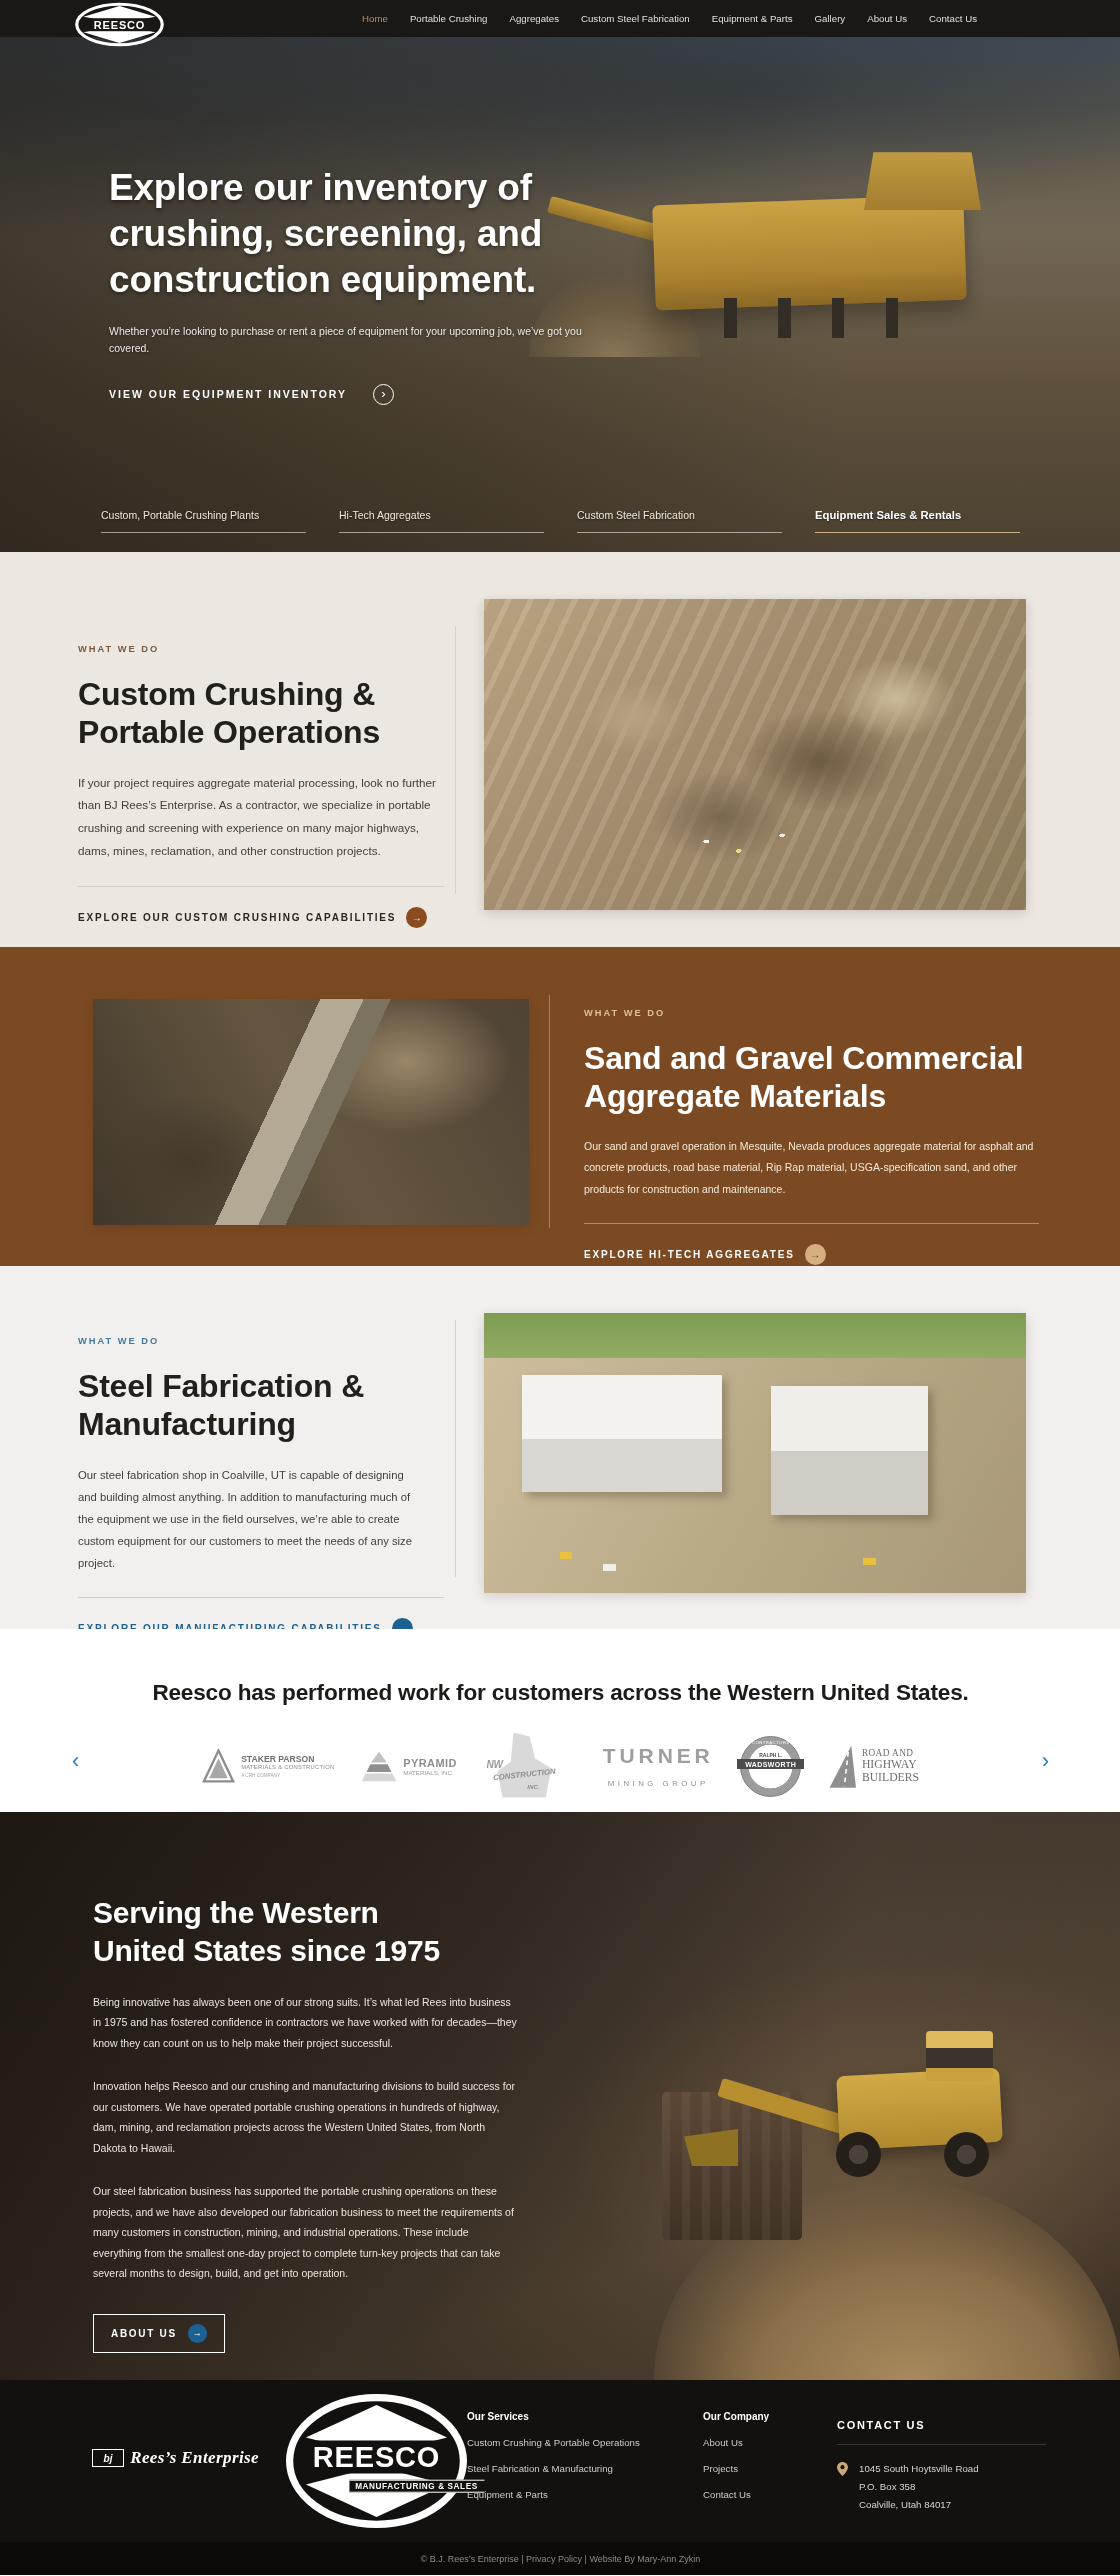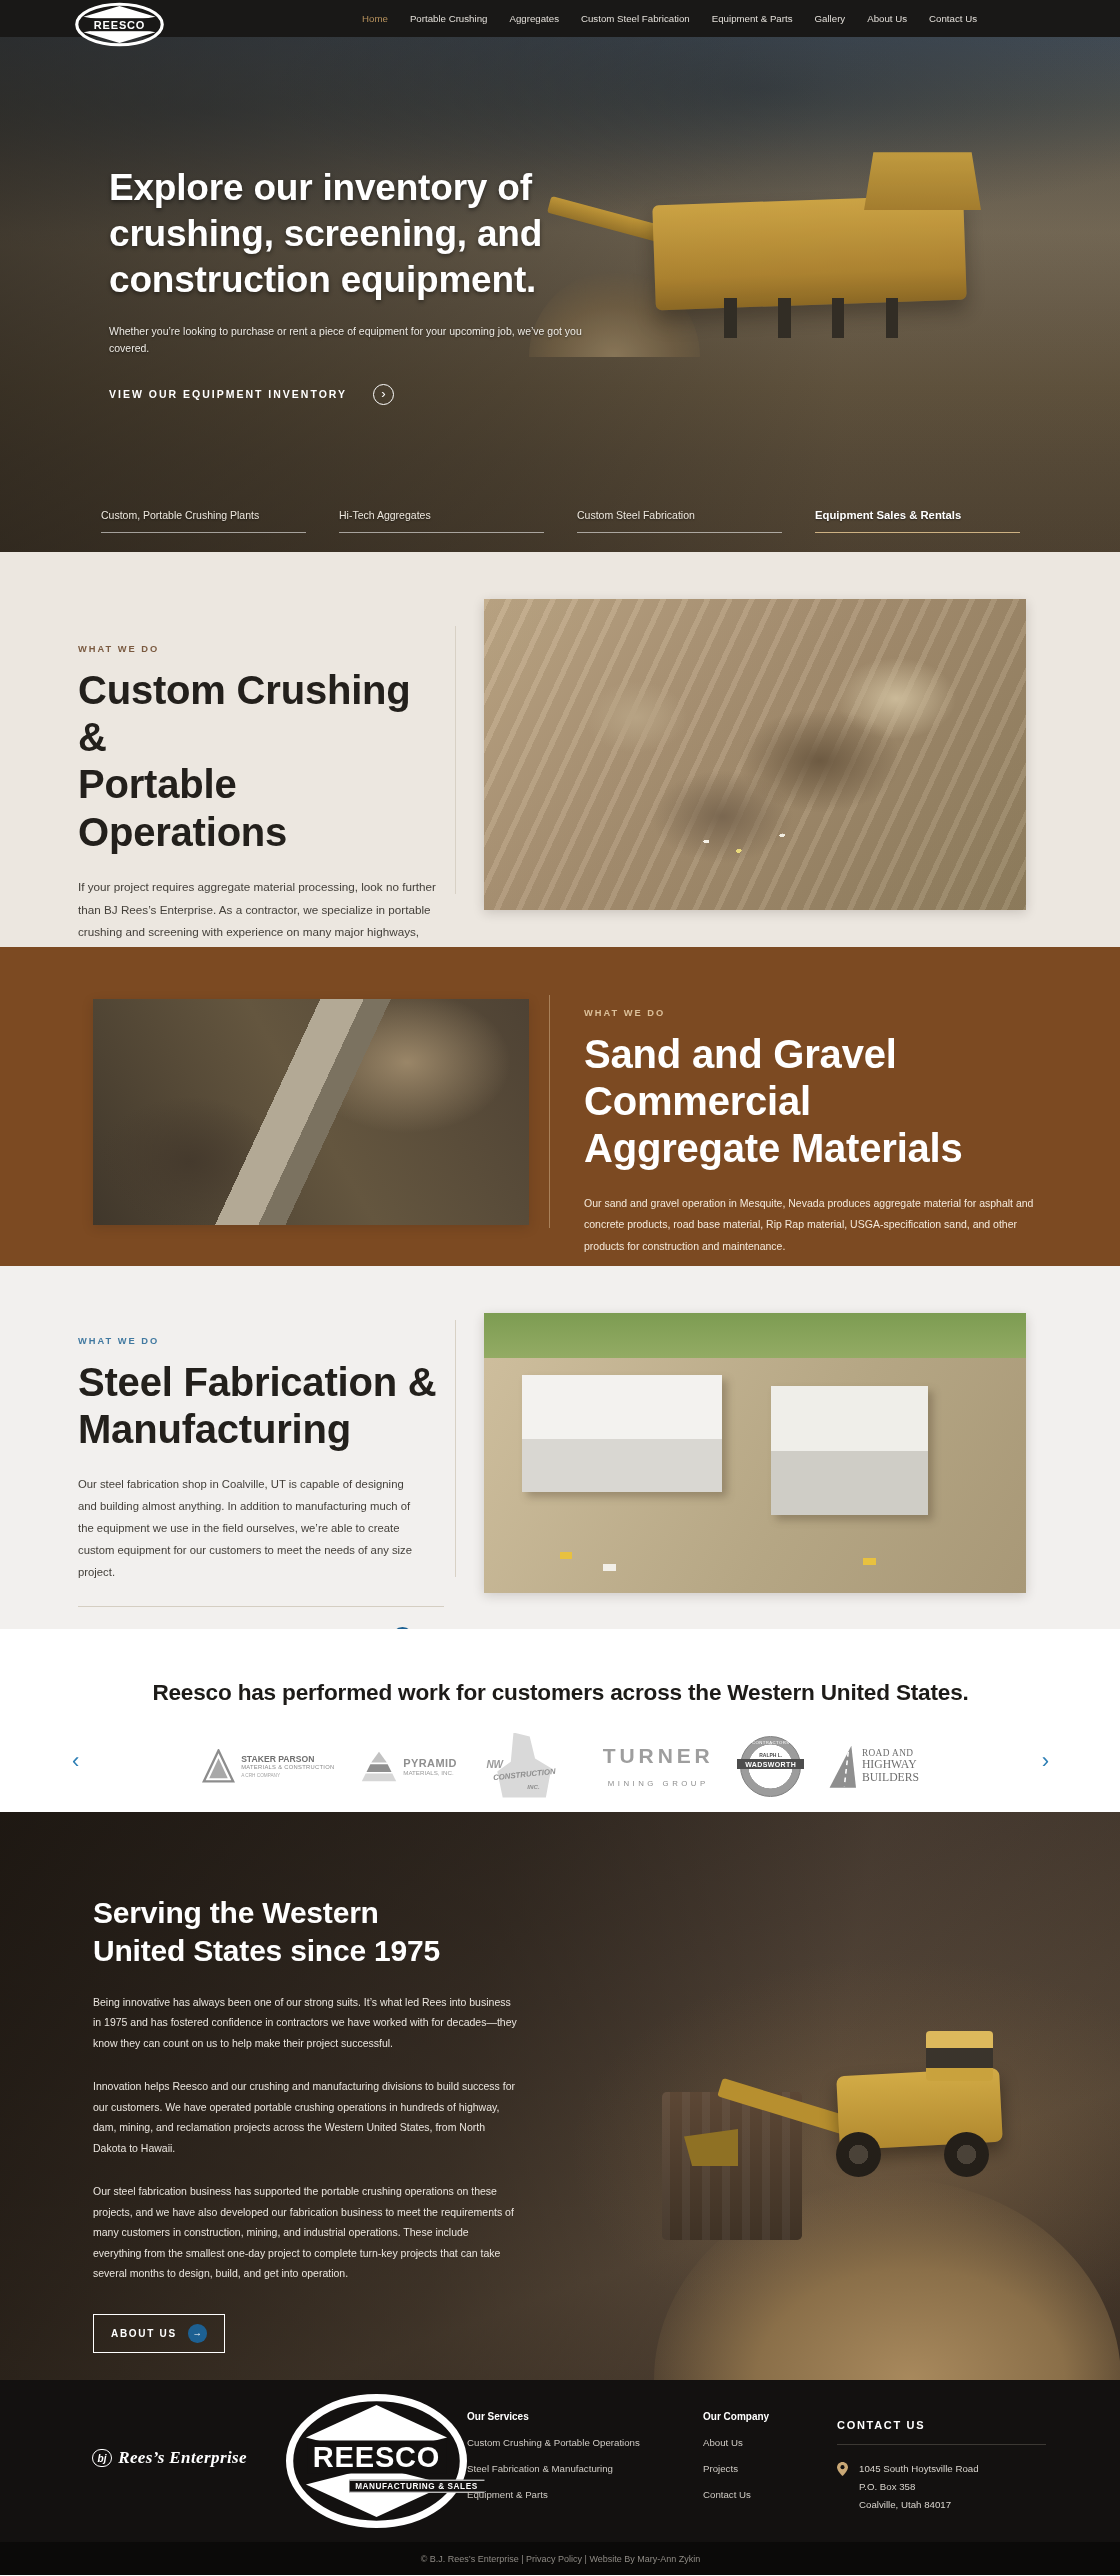--- a/index.html
+++ b/index.html
@@ -57,21 +57,21 @@
 
   
   .wwd { position:relative; }
   .sec-crushing { height:395px; background:#ece7e0; }
   .sec-aggregates { height:319px; background:#7c4a22; }
   .sec-fabrication { height:363px; background:#f2f0ee; }
   .eyebrow { font-size:9.3px; font-weight:bold; letter-spacing:2px; }
   .sec-crushing .eyebrow { color:#7a5a40; }
   .sec-aggregates .eyebrow { color:#dcc09a; }
   .sec-fabrication .eyebrow { color:#4179a0; }
-  .wwd h2 { font-size:40px; line-height:1.18; font-weight:bold; letter-spacing:-0.2px; margin-top:13px; }
+  .wwd h2 { font-size:32px; line-height:1.18; font-weight:bold; letter-spacing:-0.2px; margin-top:22px; }
   .wwd h2 span { display:block; }
   .sec-crushing h2, .sec-fabrication h2 { color:#23201c; }
   .sec-aggregates h2 { color:#ffffff; }
   .wwd .body { margin-top:20px; line-height:1.95; }
   .sec-crushing .body { font-size:11.7px; color:#44403a; max-width:358px; }
   .sec-aggregates .body { font-size:10.5px; color:#f4e9da; max-width:450px; line-height:2.05; }
   .sec-fabrication .body { font-size:11.3px; color:#44403a; max-width:346px; }
   .rule { border:none; border-top:0.8px solid #d5cec2; margin-top:23px; }
   .sec-aggregates .rule { border-top:0.8px solid rgba(223,197,160,.55); }
   .sec-link { margin-top:20px; display:inline-flex; align-items:center; gap:10px; cursor:pointer; }
@@ -187,21 +187,21 @@
   .serving p { margin-top:23px; font-size:10.5px; line-height:1.95; color:#eae5de; max-width:424px; }
   .about-btn { margin-top:30px; display:inline-flex; align-items:center; gap:11px;
     border:0.8px solid #ffffff; padding:9.3px 17px; cursor:pointer; background:transparent; }
   .about-btn .lbl { color:#fff; font-size:10px; font-weight:bold; letter-spacing:1.7px; }
   .dot-sm { width:18.7px; height:18.7px; border-radius:50%; background:#1d6092; color:#fff;
     display:flex; align-items:center; justify-content:center; font-size:9.3px; }
 
   
   .footer { height:162px; background:#131110; position:relative; color:#d6d2cb; }
   .script-brand { position:absolute; left:92px; top:68px; display:flex; align-items:center; gap:6.2px; cursor:pointer; }
-  .bj-mark { width:20px; height:18.7px; border:1.6px solid #fff; border-radius:9px; color:#fff;
+  .bj-mark { width:32px; height:18.7px; border:1.6px solid #fff; border-radius:0; color:#fff;
     font-weight:bold; font-size:10px; font-style:italic; display:flex; align-items:center; justify-content:center; }
   .script-name { font-family:"Liberation Serif", serif; font-style:italic; font-weight:bold;
     color:#fff; font-size:17px; letter-spacing:0.4px; }
   .footer-logo { position:absolute; left:286px; top:14px; width:181px; height:134px; }
   .footer-logo svg { position:absolute; inset:0; width:100%; height:100%; }
   .fl-word { position:absolute; left:50%; top:47%; transform:translate(-50%,-50%); background:#131110;
     padding:0 6.2px; color:#fff; font-weight:bold; font-size:29px; letter-spacing:0.8px; }
   .fl-tag { position:absolute; left:50%; top:69%; transform:translate(-50%,-50%); background:#131110;
     border-top:1.6px solid #fff; border-bottom:1.6px solid #fff; padding:0.8px 6.2px;
     color:#fff; font-weight:bold; font-size:8.2px; letter-spacing:0.6px; white-space:nowrap;margin-left:40px; }

